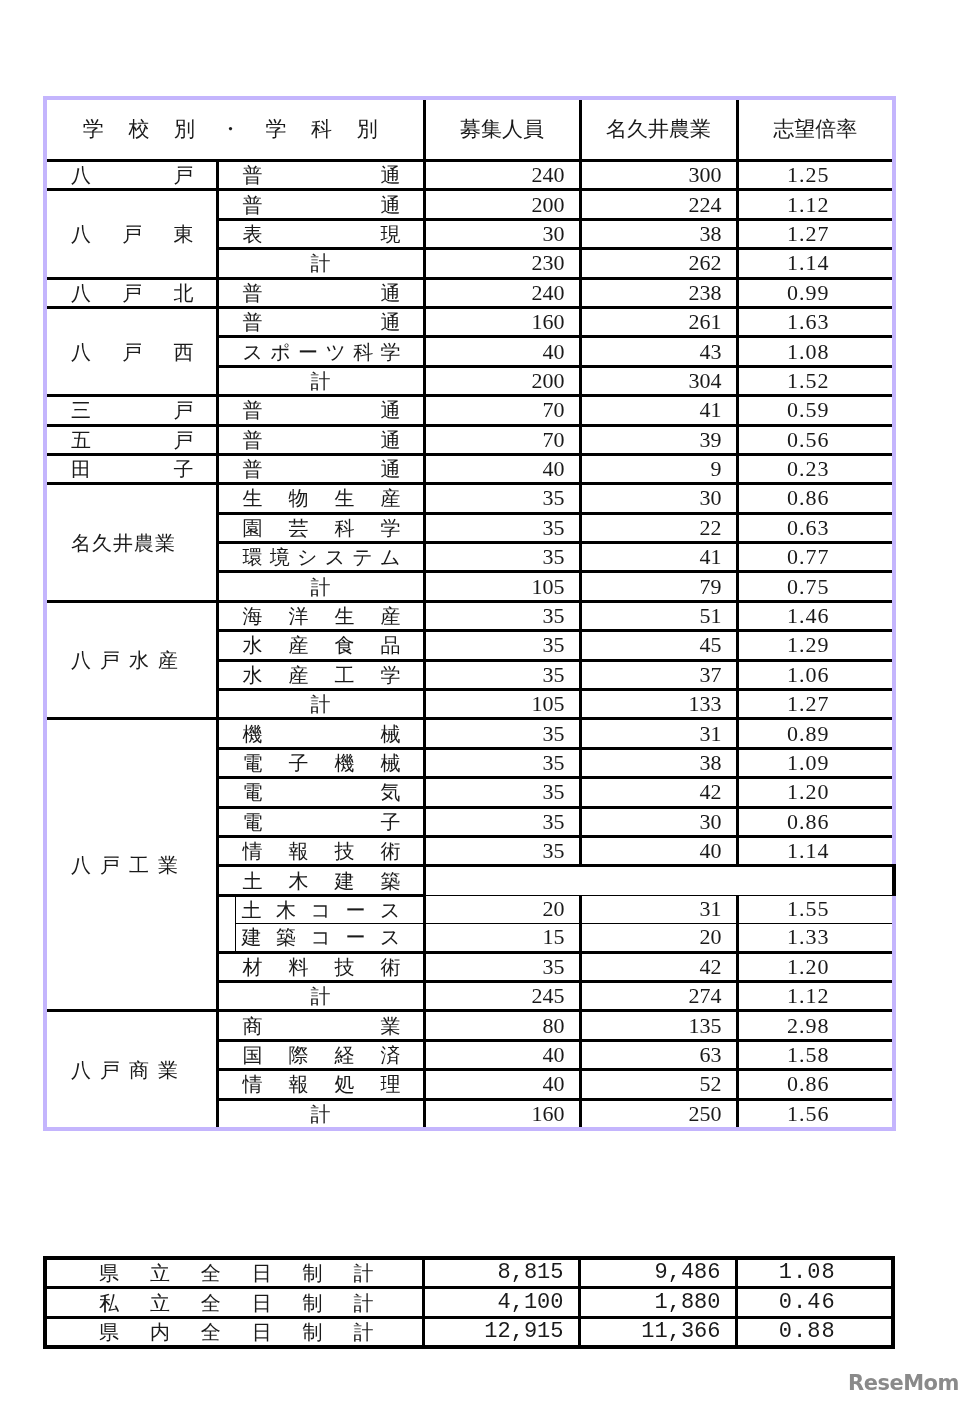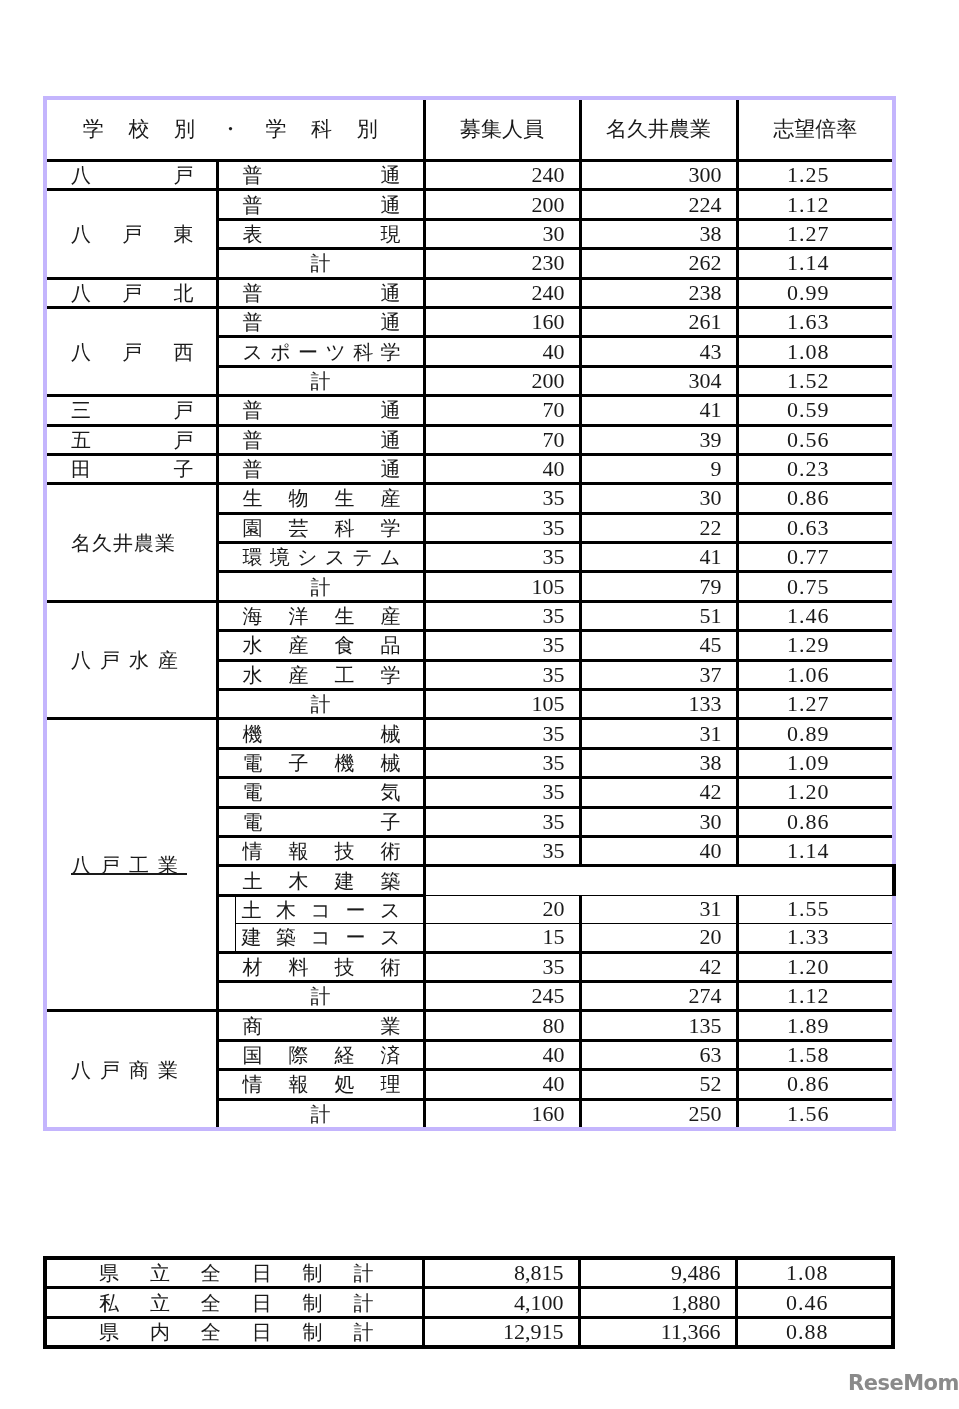--- a/index.html
+++ b/index.html
@@ -16,21 +16,21 @@
   .school { font-family:"DejaVu Sans","Liberation Sans",sans-serif; font-weight:300; }
   .school .inner { display:flex; justify-content:space-between; padding:0 22px 0 24px; }
   .school .inner.tight { justify-content:flex-start; gap:4px; padding-left:24px; letter-spacing:6px; }
   .dept { font-family:"DejaVu Sans","Liberation Sans",sans-serif; font-weight:300; }
   .dept .inner { display:flex; justify-content:space-between; padding:0 22px 0 24px; }
   .dept.total .inner { justify-content:center; padding:0 0 0 0; }
   .dept.course { border-left:1px solid #000 !important; border-top:1px solid #000 !important; border-bottom:1px solid #000 !important; }
   .sub-left { border-right:none !important; width:16px; }
   .spanrow { border-right:4px solid #000 !important; }
   #summary-table { top:1256px; border:4px solid #000; }
-  #summary-table td { border:3px solid #000; height:26.4px; }
+  #summary-table td { border:3px solid #000; height:26.4px;font-family:Liberation Mono, monospace; }
   #summary-table .label { font-family:"DejaVu Sans","Liberation Sans",sans-serif; font-weight:300; }
   #summary-table .label .inner { display:flex; justify-content:space-between; padding:0 48px 0 52px; }
   #logo { position:absolute; left:848px; top:1371px; font-family:"DejaVu Sans","Liberation Sans",sans-serif;
           font-weight:bold; font-size:21px; color:#8a8a8a; letter-spacing:-0.5px; }
   #logo .dot { font-size:10px; }
 </style>
 </head>
 <body>
 
 <table class="tbl" id="main-table">
@@ -323,21 +323,21 @@
             <span>計</span>
           </div>
         </td>
         <td class="num">105</td>
         <td class="num">133</td>
         <td class="num rate">1.27</td>
       </tr>
       <tr>
         <td class="school" rowspan="10">
           <div class="inner tight">
-            <span style="letter-spacing: 9px; text-decoration: underline;">八戸工業</span>
+            <span style="letter-spacing: 9px;">八戸工業</span>
           </div>
         </td>
         <td class="dept" colspan="2">
           <div class="inner">
             <span>機</span>
             <span>械</span>
           </div>
         </td>
         <td class="num">35</td>
         <td class="num">31</td>
@@ -462,21 +462,21 @@
           </div>
         </td>
         <td class="dept" colspan="2">
           <div class="inner">
             <span>商</span>
             <span>業</span>
           </div>
         </td>
         <td class="num">80</td>
         <td class="num">135</td>
-        <td class="num rate">1.89</td>
+        <td class="num rate">2.98</td>
       </tr>
       <tr>
         <td class="dept" colspan="2">
           <div class="inner">
             <span>国</span>
             <span>際</span>
             <span>経</span>
             <span>済</span>
           </div>
         </td>

